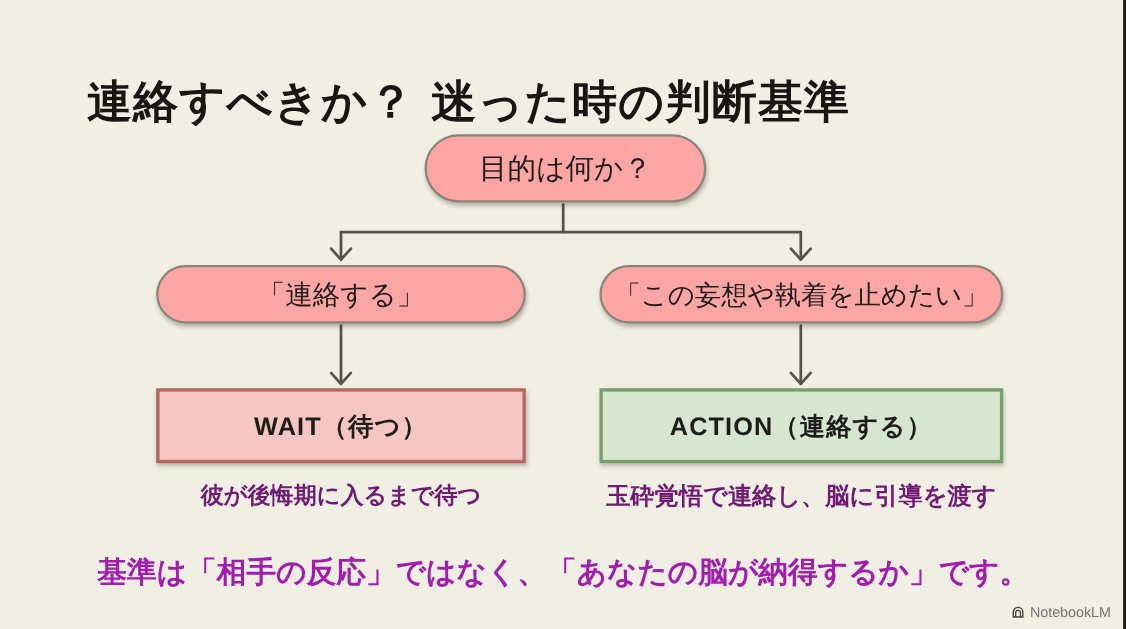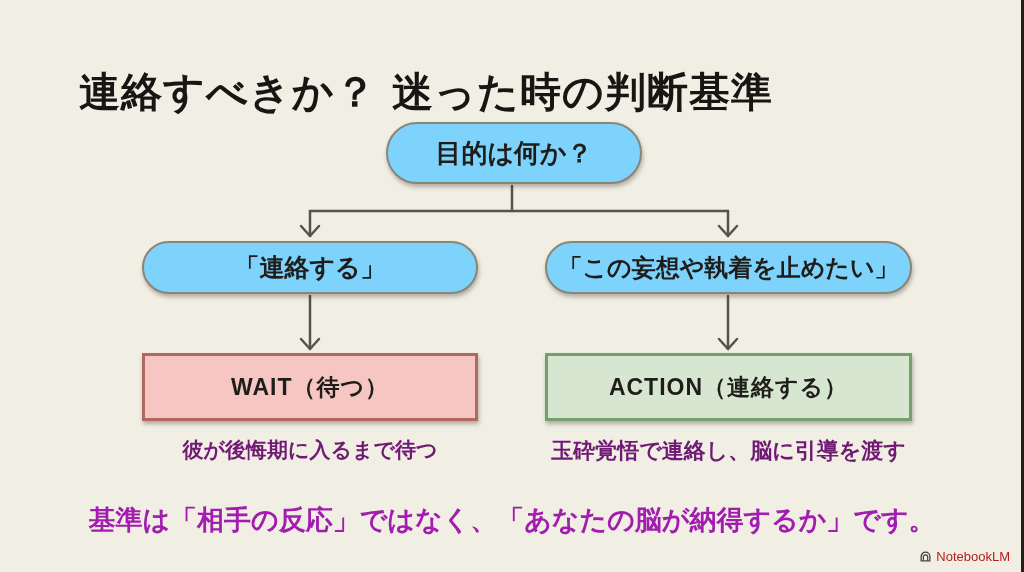--- a/index.html
+++ b/index.html
@@ -17,23 +17,23 @@
   .title{
     position:absolute;top:38px;left:0;width:852px;
     text-align:center;
     font-family:"DejaVu Serif","Liberation Serif",serif;
     font-weight:700;font-size:41px;letter-spacing:1px;
     color:#181613;
   }
   .connectors{position:absolute;left:0;top:0;width:1024px;height:572px;pointer-events:none;}
   .node{
     position:absolute;display:flex;align-items:center;justify-content:center;
-    background:#7dd3fc;border:2px solid #8b8577;border-radius:34px;
+    background:#fca5a5;border:2px solid #8b8577;border-radius:34px;
     box-shadow:1px 3px 4px rgba(60,55,45,.35);
-    font-weight:700;box-sizing:border-box;
+    font-weight:400;box-sizing:border-box;
   }
   .node-root{left:386px;top:122px;width:256px;height:62px;font-size:26px;}
   .node-cond-left{left:142px;top:241px;width:336px;height:53px;font-size:25px;border-radius:27px;}
   .node-cond-right{left:545px;top:241px;width:367px;height:53px;font-size:24px;border-radius:27px;}
   .result-box{
     position:absolute;display:flex;align-items:center;justify-content:center;
     border:3px solid;box-sizing:border-box;
     box-shadow:1px 3px 4px rgba(60,55,45,.35);
     font-weight:700;font-size:23px;letter-spacing:1px;
   }
@@ -45,21 +45,21 @@
   }
   .caption-left{left:122px;width:376px;}
   .caption-right{left:525px;width:407px;font-size:22px;}
   .footnote{
     position:absolute;top:502px;left:0;width:1024px;text-align:center;
     font-weight:700;font-size:27px;color:#a21caf;
   }
   .watermark{
     position:absolute;right:14px;bottom:8px;
     display:flex;align-items:center;gap:4px;
-    color:#b91c1c;font-size:13px;font-weight:400;
+    color:#737373;font-size:13px;font-weight:400;
   }
   .watermark svg{display:block;}
 </style>
 </head>
 <body>
 
 <div class="slide">
 
   <h1 class="title">連絡すべきか？ 迷った時の判断基準</h1>
 

